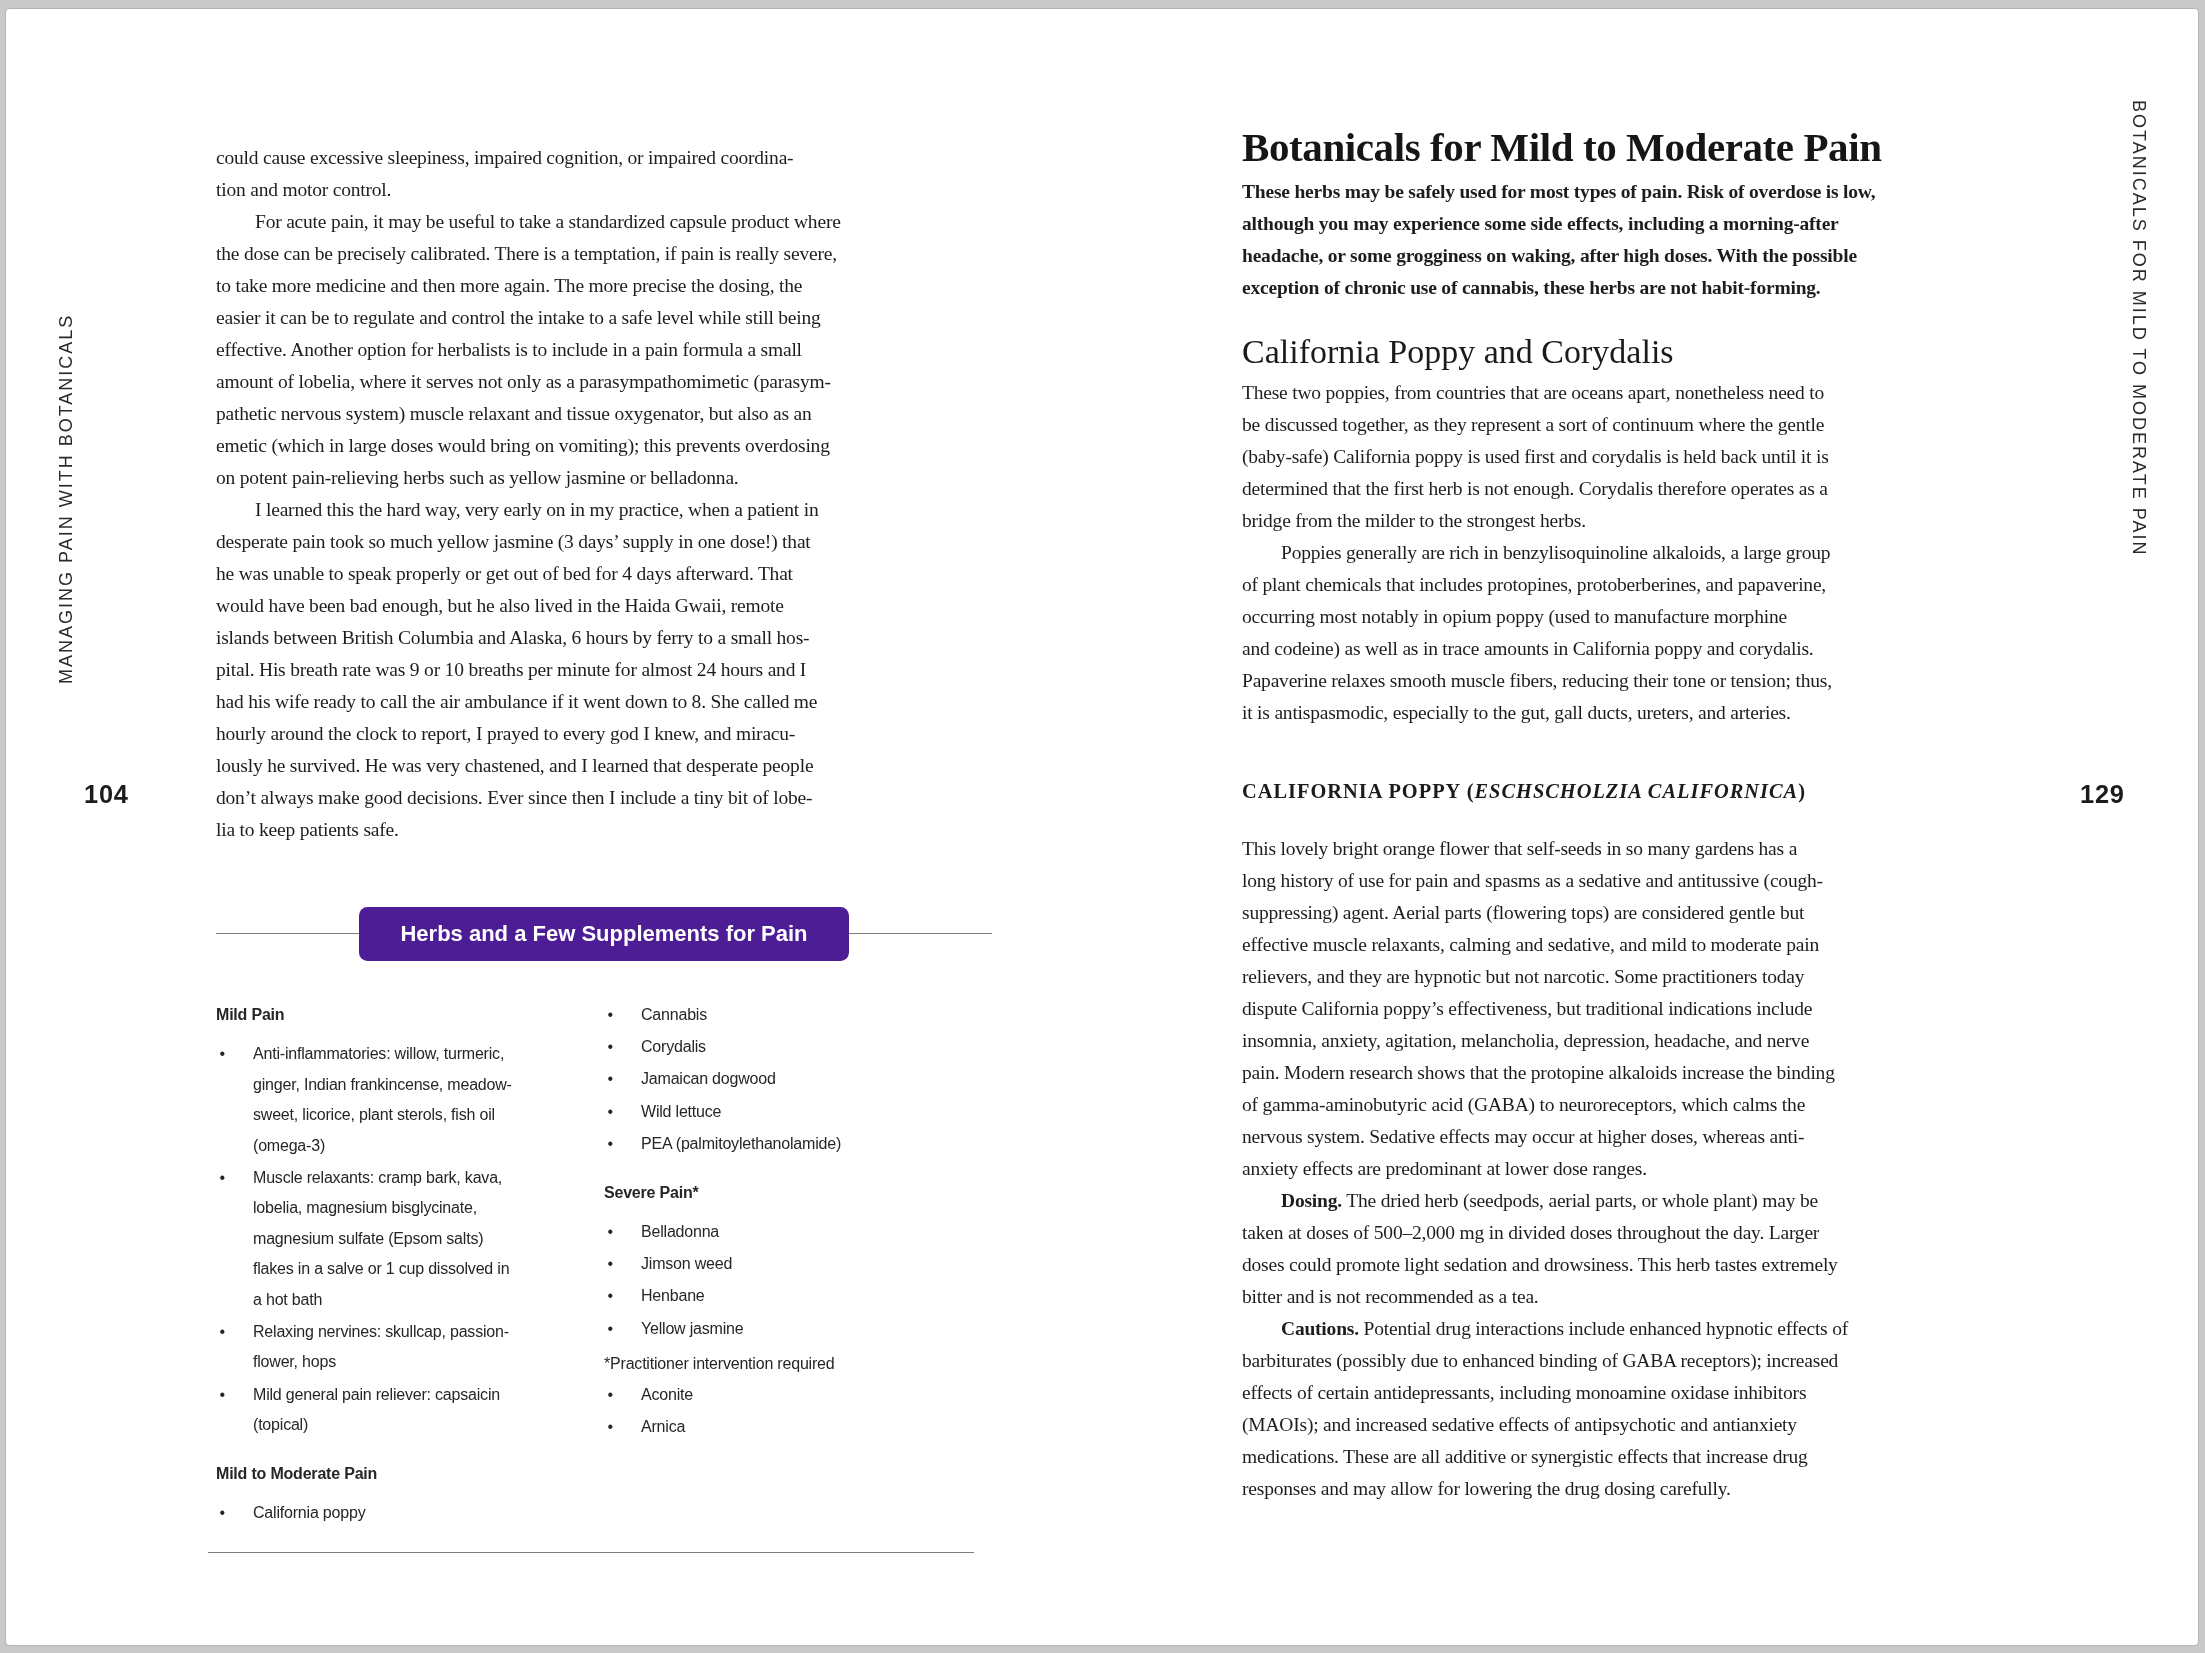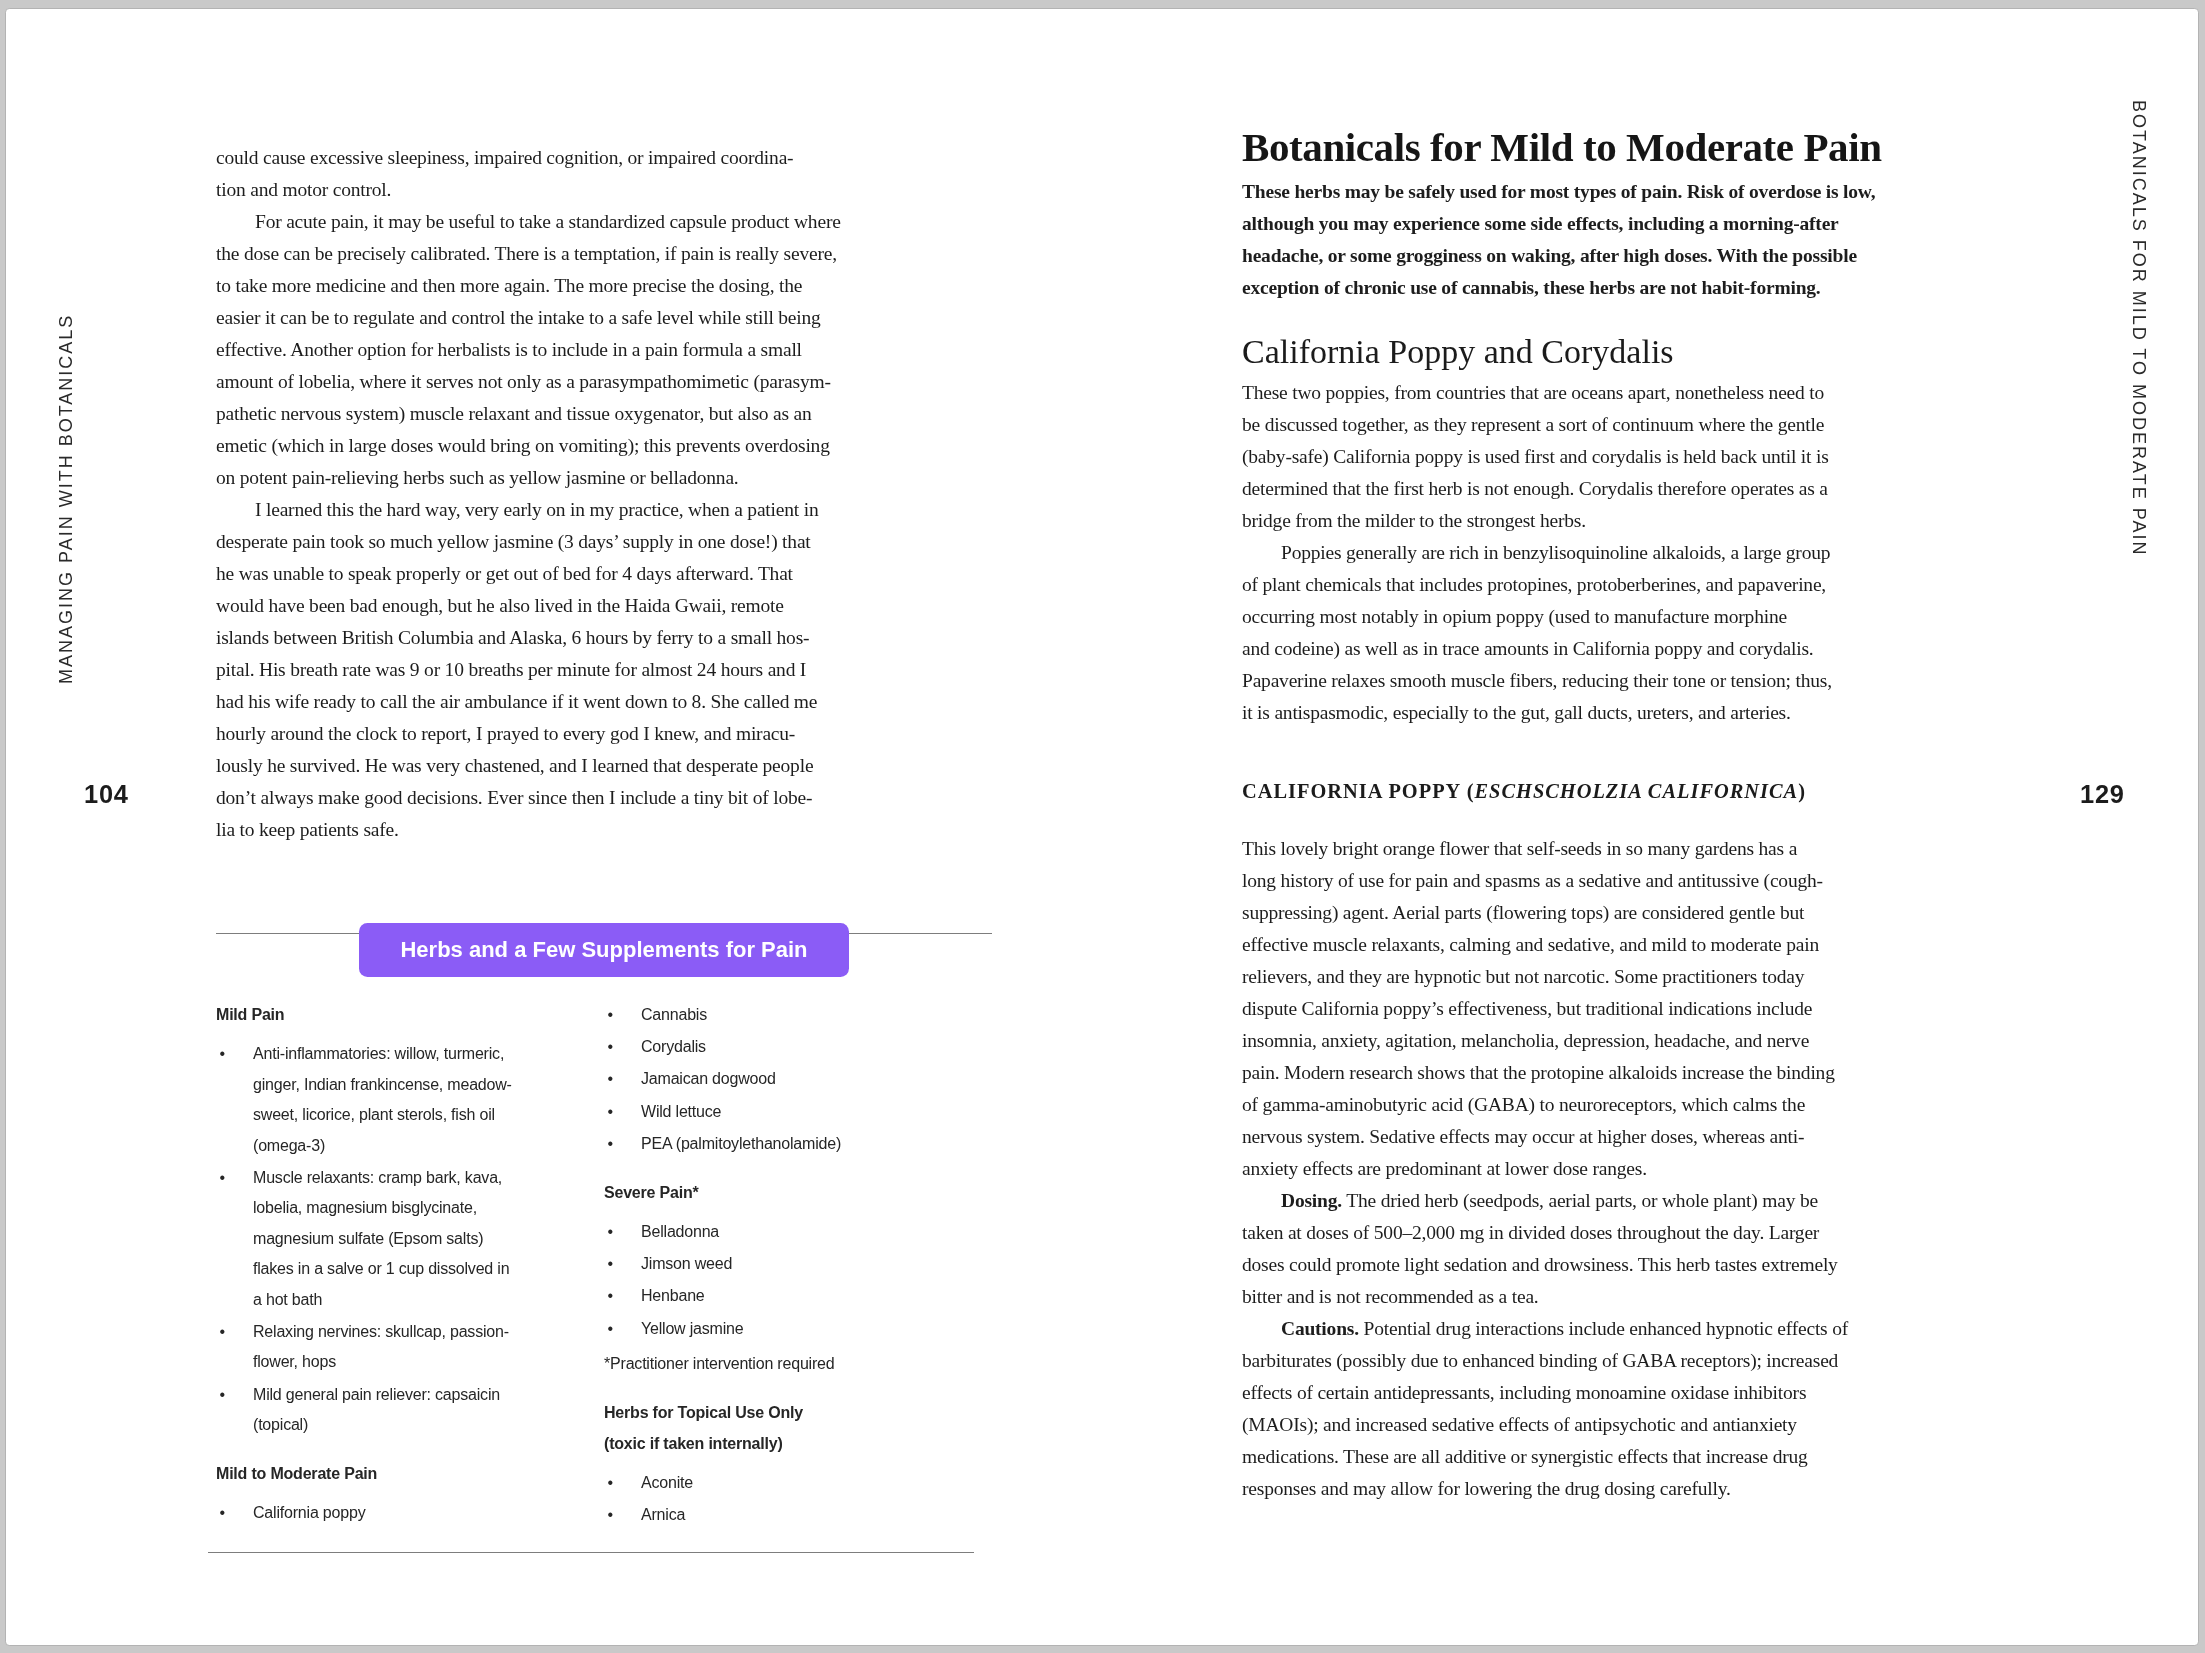--- a/index.html
+++ b/index.html
@@ -66,31 +66,30 @@
 
   
   .callout-header { position: relative; height: 54px; margin-top: 61px; }
   .callout-rule {
     position: absolute; left: 0; right: 0; top: 26px;
     border-top: 1.7px solid #7d7d7d;
   }
   .callout-title {
     position: absolute; left: 50%; top: 0; transform: translateX(-50%);
     min-width: 490px; height: 54px;
-    background: #8b5cf6;
+    background: #4c1d95;
     border-radius: 8.5px;
     color: #ffffff;
     font-family: "Liberation Sans", "DejaVu Sans", sans-serif;
     font-weight: 700;
     font-size: 22px;
     line-height: 54px;
     text-align: center;
     padding: 0 24px;
     white-space: nowrap;
-    margin-top: 16px;
   }
   .callout-lists {
     display: flex;
     margin-top: 39px;
     font-family: Liberation Sans, sans-serif;
     font-size: 16px;
     line-height: 30.5px;
     letter-spacing: -0.2px;
     color: #262626;
   }
@@ -247,22 +246,20 @@
         <div class="li">
           <span class="bullet">•</span>
           <span class="li-text lines">Henbane</span>
         </div>
         <div class="li">
           <span class="bullet">•</span>
           <span class="li-text lines">Yellow jasmine</span>
         </div>
         <div class="list-note">*Practitioner intervention required</div>
 
-        <div class="list-h lines">Herbs for Topical Use Only
-(toxic if taken internally)</div>
         <div class="li">
           <span class="bullet">•</span>
           <span class="li-text lines">Aconite</span>
         </div>
         <div class="li">
           <span class="bullet">•</span>
           <span class="li-text lines">Arnica</span>
         </div>
       </div>
     </div>

